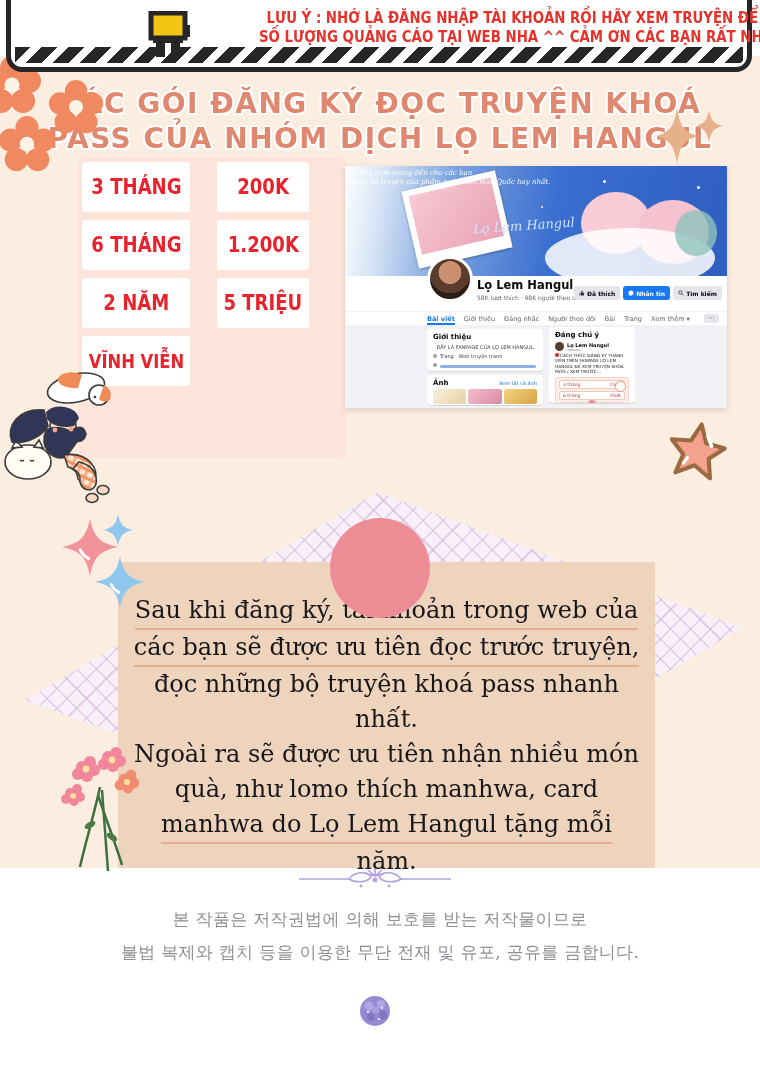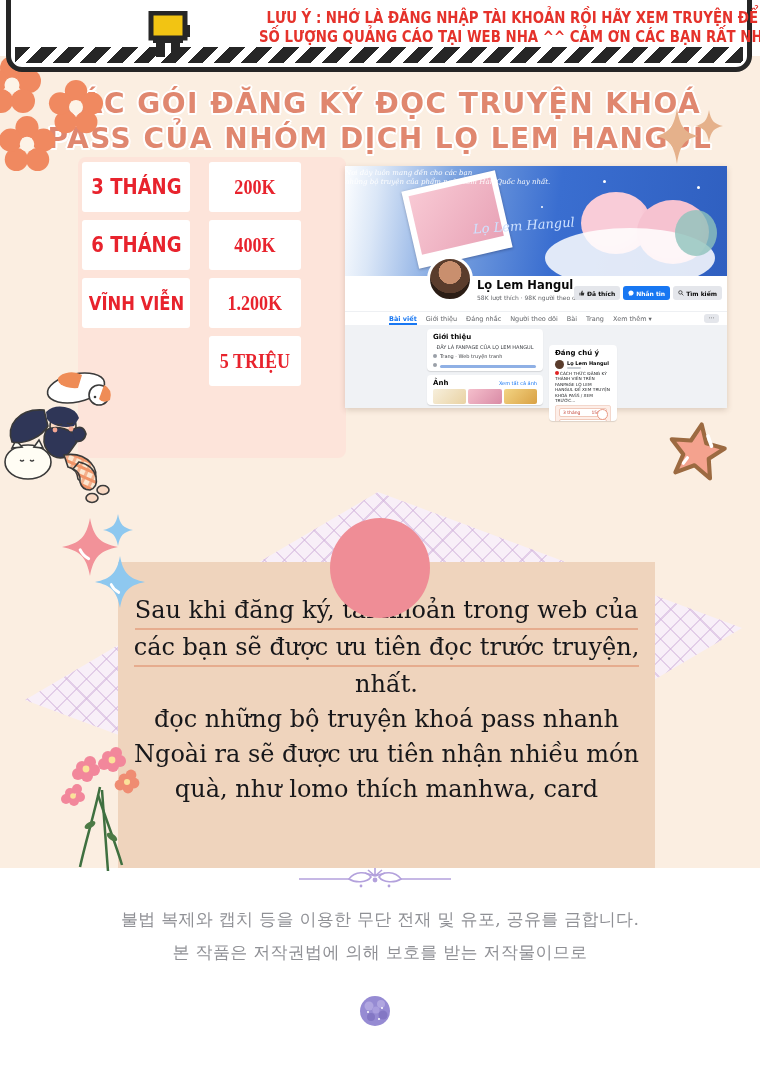--- a/index.html
+++ b/index.html
@@ -23,21 +23,21 @@
          text-shadow:-2px 0 #fff,2px 0 #fff,0 -2px #fff,0 2px #fff,
                      -1.5px -1.5px #fff,1.5px -1.5px #fff,-1.5px 1.5px #fff,1.5px 1.5px #fff;}
 
   .deco{position:absolute;z-index:2;}
 
   
   .price-panel{position:absolute;left:78px;top:157px;width:268px;height:301px;background:#fde4da;
                border-radius:8px;z-index:2;}
   .col{position:absolute;top:5px;display:flex;flex-direction:column;gap:8px;}
   .col.durations{left:4px;width:108px;}
-  .col.prices{left:131px;width:92px;font-family:Liberation Serif, serif;}
+  .col.prices{left:139px;width:92px;}
   .pcard{height:50px;background:#ffffff;border-radius:3px;display:flex;align-items:center;
          justify-content:center;color:#e8232d;font-weight:bold;font-size:21px;}
 
   
   .fb{position:absolute;left:345px;top:166px;width:382px;height:242px;background:#ffffff;
       box-shadow:0 2px 6px rgba(90,60,40,.2);z-index:2;}
   .fb-cover{position:absolute;left:0;top:0;width:100%;height:110px;overflow:hidden;
             background:linear-gradient(98deg,#fdfeff 0%,#dbe7f7 9%,#7ba3e0 28%,#3a6ed0 55%,#2f5fc0 100%);}
   .cover-script{position:absolute;width:100%;text-align:left;color:#ffffff;
                 font-family:"DejaVu Serif",serif;font-style:italic;font-size:7px;opacity:.95;}
@@ -50,21 +50,21 @@
   .fb-avatar{position:absolute;left:82px;top:90px;width:40px;height:40px;border-radius:50%;
              border:3px solid #ffffff;
              background:radial-gradient(circle at 50% 34%,#c98f6e 0 34%,#5a3c2c 35% 62%,#2b1d15 63% 100%);}
   .fb-name{position:absolute;left:132px;top:112px;font-size:11.5px;font-weight:bold;color:#0a0a0a;}
   .fb-stats{position:absolute;left:132px;top:128px;font-size:6px;color:#65676b;}
   .fb-actions{position:absolute;right:5px;top:120px;display:flex;gap:3px;}
   .fbtn{height:14px;border-radius:3px;background:#e4e6eb;color:#050505;font-size:6px;font-weight:bold;
         display:flex;align-items:center;gap:2px;padding:0 5px;}
   .fbtn.primary{background:#1877f2;color:#ffffff;}
   .fb-tabs{position:absolute;left:0;top:145px;width:100%;height:14px;border-top:1px solid #eef0f3;
-           display:flex;gap:9px;align-items:stretch;padding-left:44px;box-sizing:border-box;
+           display:flex;gap:9px;align-items:stretch;padding-left:82px;box-sizing:border-box;
            font-size:6.5px;color:#65676b;}
   .ftab{display:flex;align-items:center;}
   .ftab.active{color:#1877f2;font-weight:bold;box-shadow:inset 0 -2px 0 #1877f2;}
   .fb-more{position:absolute;right:8px;top:148px;width:15px;height:9px;background:#e4e6eb;
            border-radius:3px;color:#444;}
   .fb-more::before{content:"···";display:block;font-size:6px;line-height:8px;text-align:center;}
   .fb-content{position:absolute;left:0;top:159px;width:100%;height:83px;background:#f0f2f5;}
   .fcard{position:absolute;background:#ffffff;border-radius:4px;box-shadow:0 1px 1px rgba(0,0,0,.12);
          box-sizing:border-box;padding:4px 6px;overflow:hidden;}
   .fcard-title{font-size:7px;font-weight:bold;color:#050505;}
@@ -183,29 +183,29 @@
 
   <div class="price-panel">
     <div class="col durations">
       <div class="pcard">
           <span class="cond">3 THÁNG</span>
         </div>
       <div class="pcard">
           <span class="cond">6 THÁNG</span>
         </div>
       <div class="pcard">
+          <span class="cond">2 NĂM</span>
+        </div>
+      <div class="pcard">
           <span class="cond" style="font-size:19px">VĨNH VIỄN</span>
         </div>
     </div>
     <div class="col prices">
       <div class="pcard">
           <span class="cond">200K</span>
-        </div>
-      <div class="pcard">
-          <span class="cond">400K</span>
         </div>
       <div class="pcard">
           <span class="cond">1.200K</span>
         </div>
       <div class="pcard">
           <span class="cond">5 TRIỆU</span>
         </div>
     </div>
   </div>
 
@@ -276,21 +276,21 @@
         <div class="photos-head">
           <span class="fcard-title">Ảnh</span>
           <span class="see-all">Xem tất cả ảnh</span>
         </div>
         <div class="thumbs">
           <div class="thumb" style="background:linear-gradient(135deg,#f7efdc,#e9d2a3)"></div>
           <div class="thumb" style="background:linear-gradient(135deg,#f5bfcc,#d98ba6)"></div>
           <div class="thumb" style="background:linear-gradient(135deg,#f3d483,#d9a144)"></div>
         </div>
       </div>
-      <div class="fcard" style="left:204px;top:20px;width:68px;height:76px">
+      <div class="fcard" style="left:204px;top:2px;width:86px;height:76px">
         <div class="fcard-title">Đáng chú ý</div>
         <div class="post-head">
           <span class="post-ava"></span>
           <span>
             <div class="post-name">Lọ Lem Hangul</div>
             <div class="post-time"></div>
           </span>
         </div>
         <div class="post-caption"><span class="pin"></span><span>CÁCH THỨC ĐĂNG KÝ THÀNH VIÊN TRÊN FANPAGE LỌ LEM HANGUL ĐỂ XEM TRUYỆN KHOÁ PASS / XEM TRƯỚC...</span></div>
         <div class="post-img">
@@ -345,24 +345,26 @@
   <svg class="deco" style="left:666px;top:420px;z-index:3;transform:rotate(10deg)" width="62" height="62" viewBox="0 0 60 60">
     <path d="M30 4 37.5 21 56 23 42.5 35.5 47 54 30 44 13 54 17.5 35.5 4 23 22.5 21Z" fill="#f4a28e" stroke="#9c6a41" stroke-width="4" stroke-linejoin="round"></path>
     <path d="M38 14 l5 9" stroke="#ffffff" stroke-width="3.5" stroke-linecap="round"></path>
     <path d="M22 38 l-3 6" stroke="#ffffff" stroke-width="3" stroke-linecap="round"></path>
   </svg>
 
   <div class="tan-box">
     <div class="benefits">
       <div class="b-line u"><span>Sau khi đăng ký, tài khoản trong web của</span></div>
       <div class="b-line u"><span>các bạn sẽ được ưu tiên đọc trước truyện,</span></div>
+      <div class="b-line"><span>đọc những bộ truyện khoá pass nhanh</span></div>
       <div class="b-line"><span>nhất.</span></div>
-      <div class="b-line"><span>đọc những bộ truyện khoá pass nhanh</span></div>
       <div class="b-line"><span>Ngoài ra sẽ được ưu tiên nhận nhiều món</span></div>
       <div class="b-line"><span>quà, như lomo thích manhwa, card</span></div>
+      <div class="b-line u"><span>manhwa do Lọ Lem Hangul tặng mỗi</span></div>
+      <div class="b-line"><span>năm.</span></div>
     </div>
   </div>
   <div class="pink-circle"></div>
   <svg class="overdeco" style="left:62px;top:518px" width="56" height="58" viewBox="0 0 40 40" preserveAspectRatio="none">
     <path d="M20 0C22.5 13 27 17.5 40 20 27 22.5 22.5 27 20 40 17.5 27 13 22.5 0 20 13 17.5 17.5 13 20 0Z" fill="#f29299"></path>
     <path d="M13 22 q2 4 6 6" stroke="#ffffff" stroke-width="2.2" fill="none" stroke-linecap="round"></path>
   </svg>
   <svg class="overdeco" style="left:103px;top:514px" width="30" height="32" viewBox="0 0 40 40" preserveAspectRatio="none">
     <path d="M20 0C22.5 13 27 17.5 40 20 27 22.5 22.5 27 20 40 17.5 27 13 22.5 0 20 13 17.5 17.5 13 20 0Z" fill="#8ec8ef"></path>
   </svg>
@@ -428,22 +430,22 @@
       <path d="M54 17 C60 9 72 9 76 15 C72 21 60 21 54 17Z"></path>
       <path d="M106 17 C100 9 88 9 84 15 C88 21 100 21 106 17Z"></path>
       <path d="M80 14 V6 M80 14 L73 8 M80 14 L87 8 M80 14 L70 11 M80 14 L90 11"></path>
     </g>
     <circle cx="80" cy="18" r="2.4" fill="#b3a1dc"></circle>
     <circle cx="66" cy="24" r="1.4" fill="#b3a1dc"></circle>
       <circle cx="94" cy="24" r="1.4" fill="#b3a1dc"></circle>
   </svg>
 
   <div class="korean">
+    <div>본 작품은 저작권법에 의해 보호를 받는 저작물이므로</div>
     <div>불법 복제와 캡치 등을 이용한 무단 전재 및 유포, 공유를 금합니다.</div>
-    <div>본 작품은 저작권법에 의해 보호를 받는 저작물이므로</div>
   </div>
 
   <svg class="deco" style="left:357px;top:993px" width="36" height="36" viewBox="0 0 36 36">
     <circle cx="18" cy="18" r="15" fill="#968bd3"></circle>
     <circle cx="12" cy="13" r="4.5" fill="#b0a6e0"></circle>
       <circle cx="24" cy="11" r="4" fill="#b0a6e0"></circle>
     <circle cx="26" cy="22" r="4.5" fill="#8377c4"></circle>
       <circle cx="14" cy="24" r="4" fill="#8377c4"></circle>
     <circle cx="19" cy="17" r="3.6" fill="#a99ede"></circle>
     <circle cx="11" cy="19" r="1" fill="#ffffff"></circle>

